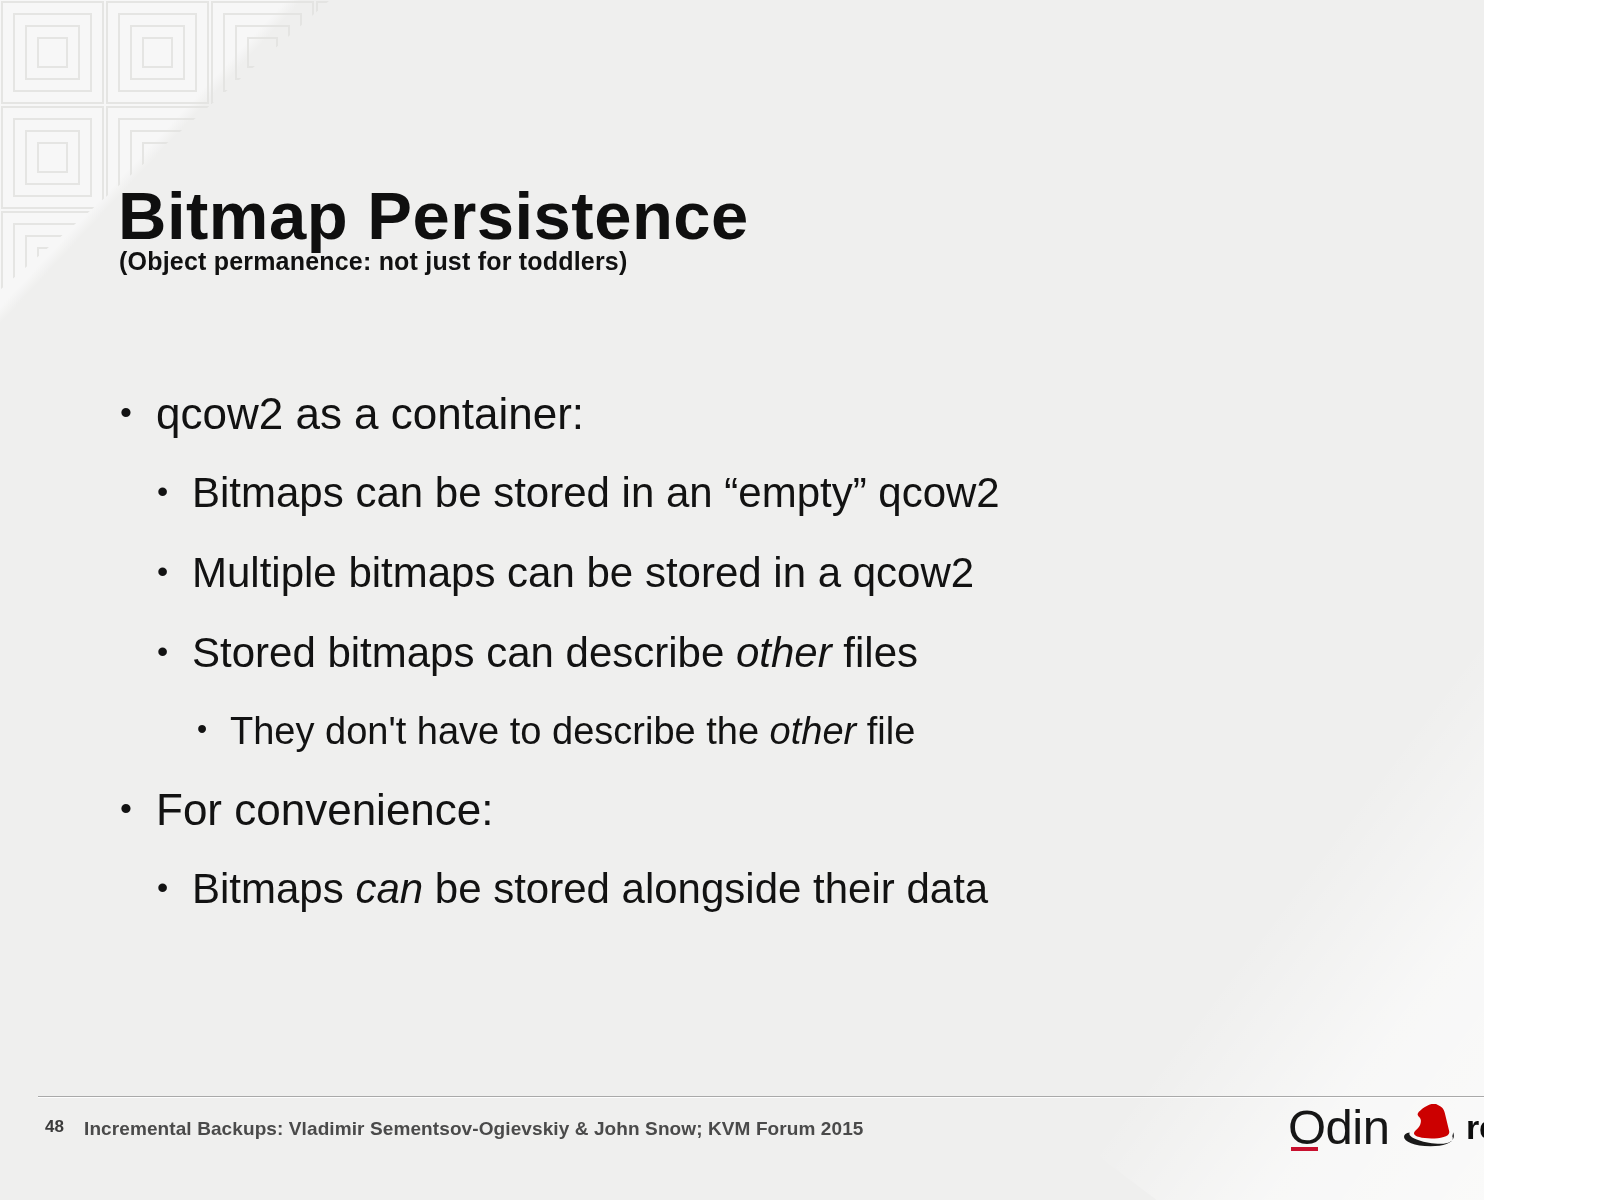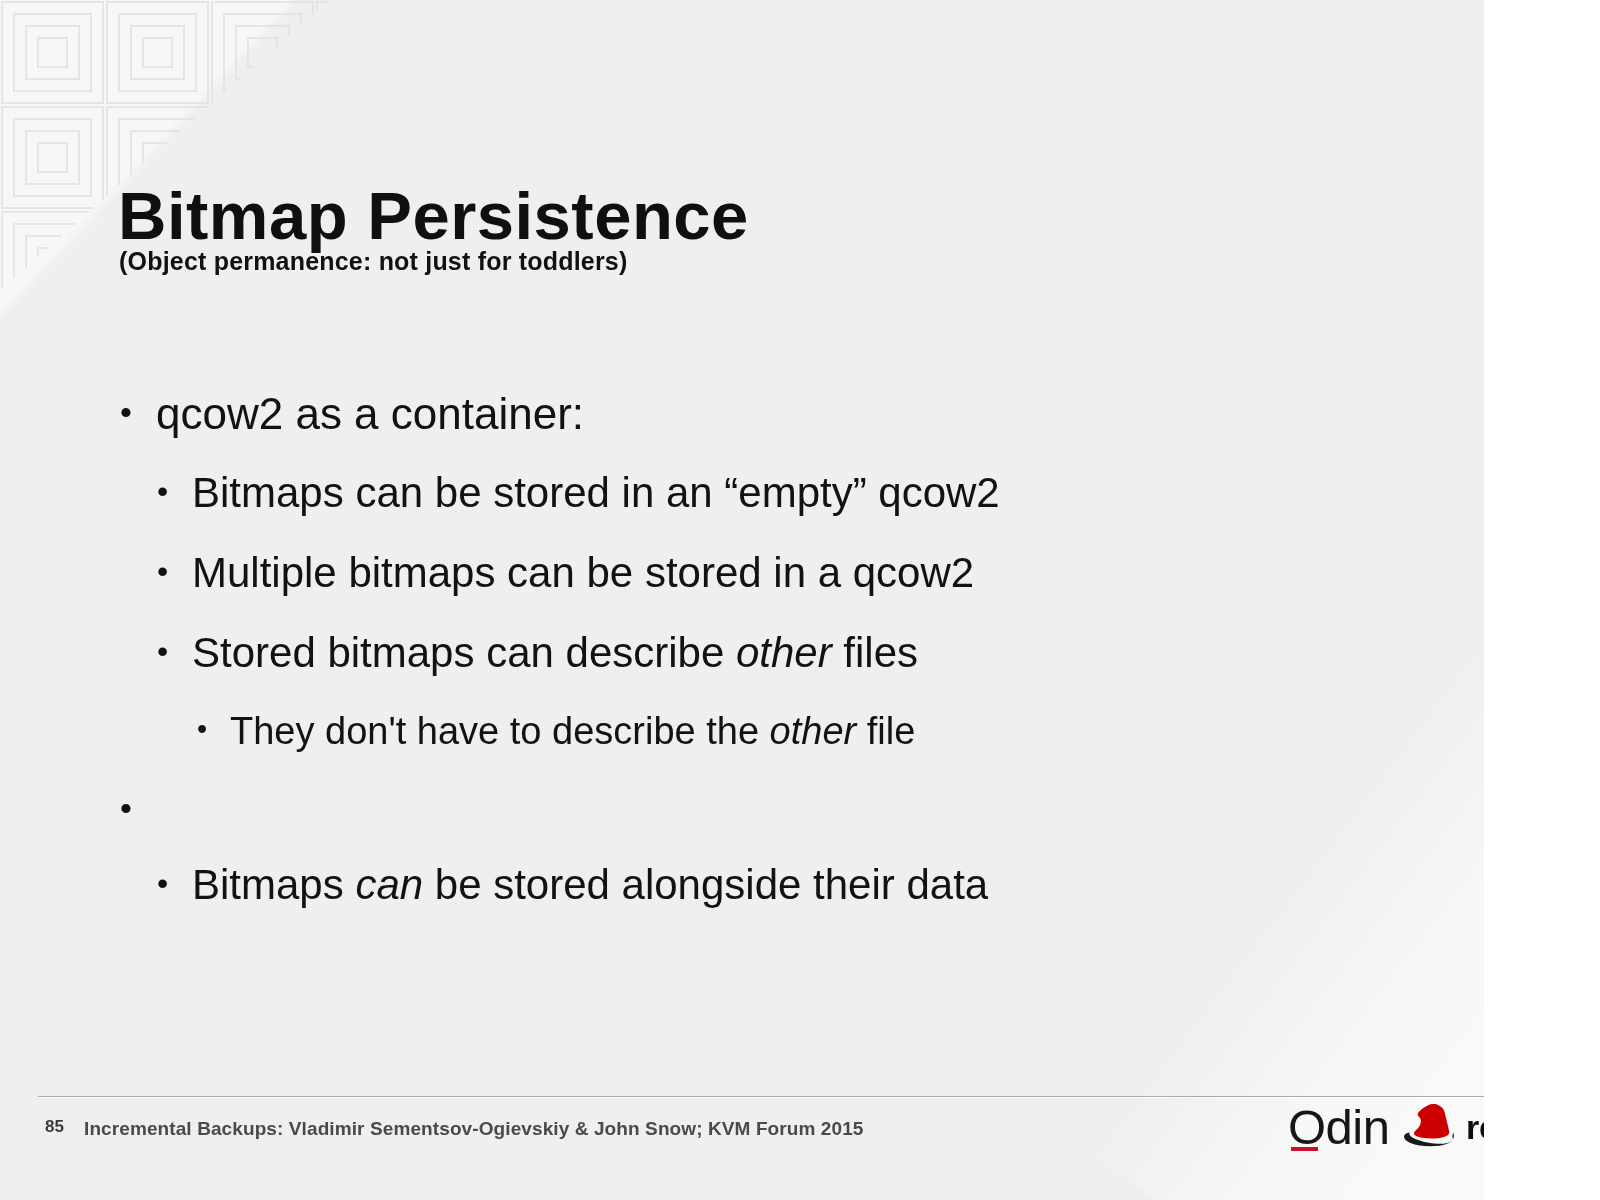--- a/index.html
+++ b/index.html
@@ -341,31 +341,32 @@
       <span class="txt">Stored bitmaps can describe <em>other</em> files</span>
     </div>
 
     <div class="bullet lvl3">
       <span class="dot">•</span>
       <span class="txt">They don't have to describe the <em>other</em> file</span>
     </div>
 
     <div class="bullet lvl1">
       <span class="dot">•</span>
+      <span class="txt">For convenience:</span>
     </div>
 
     <div class="bullet lvl2">
       <span class="dot">•</span>
       <span class="txt">Bitmaps <em>can</em> be stored alongside their data</span>
     </div>
 
   </div>
 
   <div class="footer-rule"></div>
-  <div class="page-num">85</div>
+  <div class="page-num">48</div>
   <div class="footer-text">Incremental Backups: Vladimir Sementsov-Ogievskiy &amp; John Snow; KVM Forum 2015</div>
 
   <div class="logo-odin">
     <div class="word">Odin</div>
     <div class="underbar"></div>
   </div>
 
   <div class="logo-redhat">
     <svg class="mark" viewBox="0 0 62 48" xmlns="http://www.w3.org/2000/svg" aria-hidden="true">
 

